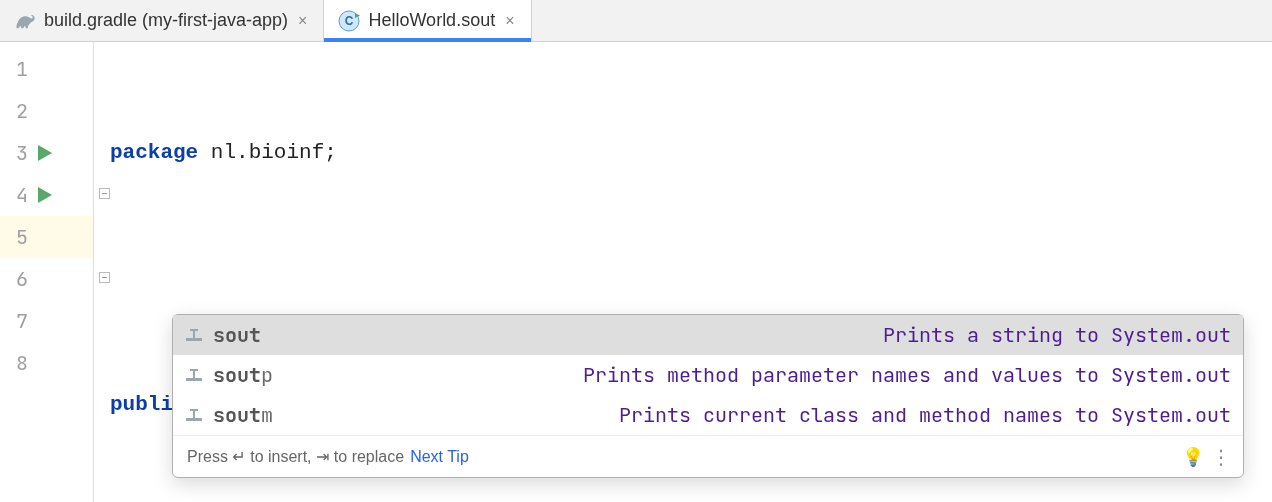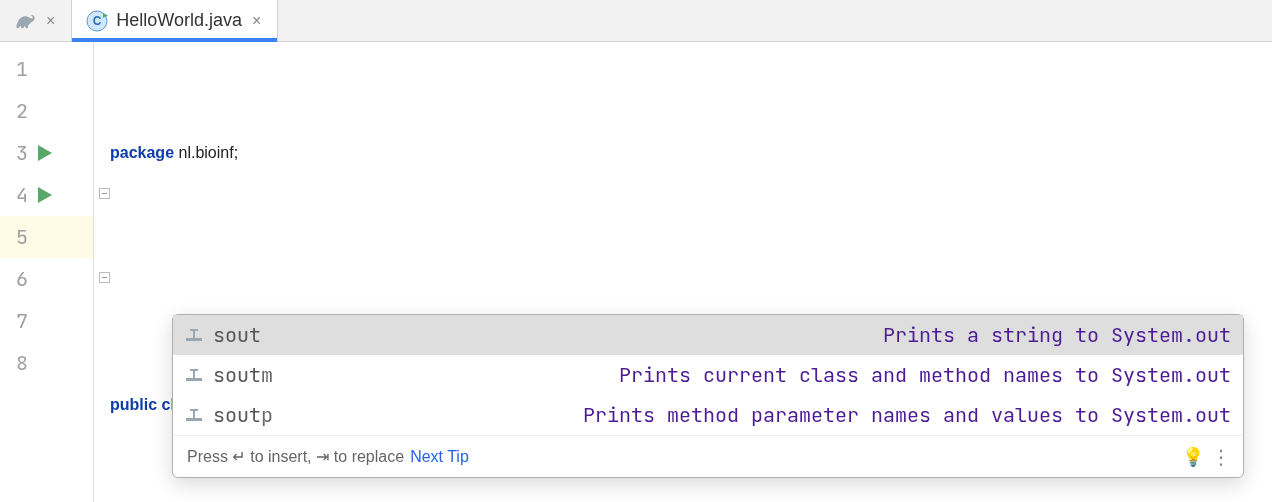--- a/index.html
+++ b/index.html
@@ -87,22 +87,22 @@
     background: #fff;
   }
   .fold-marker::before, .fold-marker::after {
     content: "";
     position: absolute;
     background: #999;
   }
   .fold-marker::before { left: 2px; right: 2px; top: 4px; height: 1px; }
   .code {
     flex: 1;
-    font-family: Liberation Sans, sans-serif;
-    font-size: 16px;
+    font-family: Liberation Mono, monospace;
+    font-size: 21px;
     line-height: 42px;
     padding-top: 6px;
     position: relative;
     white-space: pre;
     color: #222;
   }
   .code-line {
     height: 42px;
     padding-left: 16px;
     position: relative;
@@ -128,21 +128,21 @@
     height: 40px;
     padding: 0 12px;
     gap: 10px;
     cursor: pointer;
   }
   .popup-row.selected { background: #dedede; }
   .popup-row .pname {
     font-size: 20px;
     color: #6a6a6a;
   }
-  .popup-row .pname .stem { font-weight: 400; color: #555; margin-top: 40px; }
+  .popup-row .pname .stem { font-weight: 700; color: #555; margin-top: 40px; }
   .popup-row .pdesc {
     margin-left: auto;
     font-size: 20px;
     color: #4c1d95;
   }
   .popup-footer {
     display: flex;
     align-items: center;
     height: 42px;
     padding: 0 14px;
@@ -161,31 +161,32 @@
 </head>
 <body>
 
 <div class="tabs">
   <div class="tab">
     <span>
       <svg width="22" height="22" viewBox="0 0 24 24">
           <path fill="#9aa7b0" d="M4 14c1-5 6-8 10-7 3 .7 5 3 6 2s0-3-2-3c2-2 6 1 4 5-1 2-3 2-5 4s-2 5-2 5h-2l-1-3-2 3H8l-1-3-2 3H3s-1-4 1-6z"></path>
         </svg>
     </span>
+    <span>build.gradle (my-first-java-app)</span>
     <span class="tab-close">×</span>
   </div>
   <div class="tab active">
     <span>
       <svg width="22" height="22" viewBox="0 0 22 22">
         <circle cx="11" cy="11" r="10" fill="#cfe8ff" stroke="#5a9bd4"></circle>
         <text x="11" y="15" text-anchor="middle" font-size="12" font-family="sans-serif" fill="#2a6db0" font-weight="700">C</text>
         <polygon points="17,3 22,5.5 17,8" fill="#59a869"></polygon>
       </svg>
     </span>
-    <span>HelloWorld.java</span>
+    <span>HelloWorld.sout</span>
     <span class="tab-close">×</span>
   </div>
 </div>
 
 <div class="editor-body">
 
   <div class="gutter">
     <div class="gutter-row">
         <span class="ln">1</span>
       </div>
@@ -252,33 +253,33 @@
       <span class="pdesc">Prints a string to System.out</span>
     </div>
     <div class="popup-row">
       <span>
           <svg width="18" height="18" viewBox="0 0 18 18">
             <rect x="1" y="12" width="16" height="3" fill="#9aa7b0"></rect>
             <rect x="8" y="3" width="2" height="10" fill="#9aa7b0"></rect>
             <rect x="5" y="3" width="8" height="2" fill="#9aa7b0"></rect>
           </svg>
         </span>
-      <span class="pname"><span class="stem">sout</span><span>m</span></span>
-      <span class="pdesc">Prints current class and method names to System.out</span>
+      <span class="pname"><span class="stem">sout</span><span>p</span></span>
+      <span class="pdesc">Prints method parameter names and values to System.out</span>
     </div>
     <div class="popup-row">
       <span>
           <svg width="18" height="18" viewBox="0 0 18 18">
             <rect x="1" y="12" width="16" height="3" fill="#9aa7b0"></rect>
             <rect x="8" y="3" width="2" height="10" fill="#9aa7b0"></rect>
             <rect x="5" y="3" width="8" height="2" fill="#9aa7b0"></rect>
           </svg>
         </span>
-      <span class="pname"><span class="stem">sout</span><span>p</span></span>
-      <span class="pdesc">Prints method parameter names and values to System.out</span>
+      <span class="pname"><span class="stem">sout</span><span>m</span></span>
+      <span class="pdesc">Prints current class and method names to System.out</span>
     </div>
     <div class="popup-footer">
       <span>Press ↵ to insert, ⇥ to replace</span>
       <span class="link">Next Tip</span>
       <span class="spacer"></span>
       <span class="bulb">💡</span>
       <span class="dots">⋮</span>
     </div>
   </div>
 

